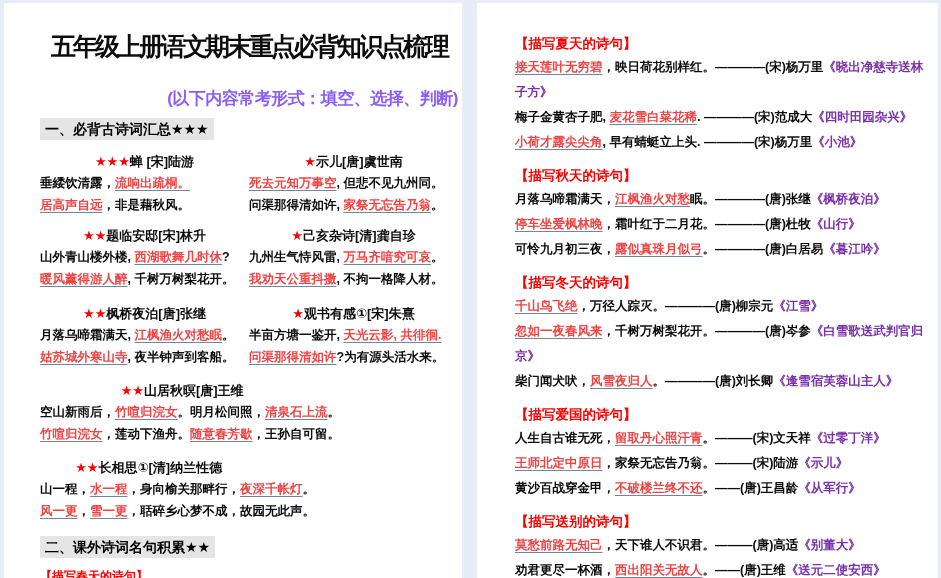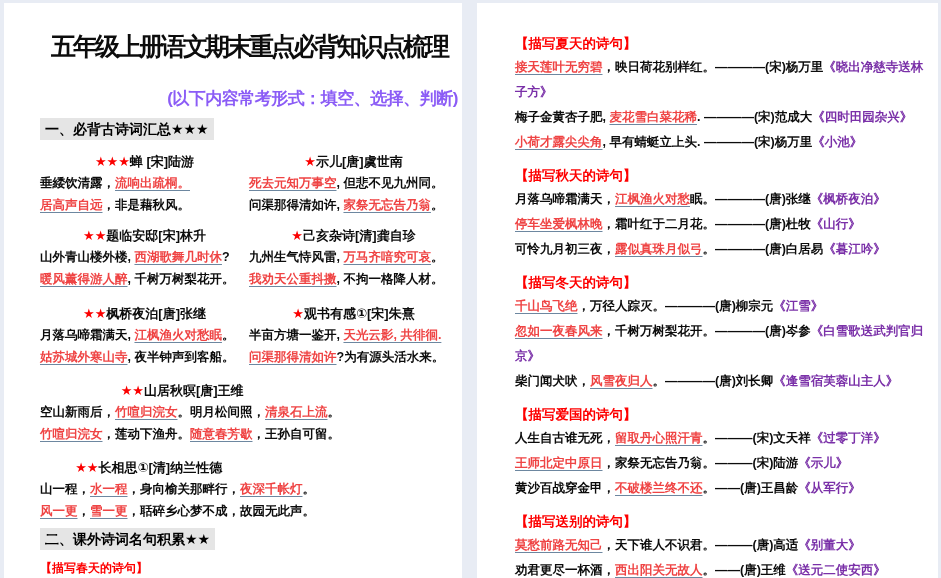--- a/index.html
+++ b/index.html
@@ -11,21 +11,21 @@
   }
   .page{position:absolute;top:3px;height:600px;background:#ffffff;}
   .page-left{left:4px;width:458px;}
   .page-right{left:477px;width:461px;}
   .pl-inner{padding:26px 4px 0 36px;}
   .pr-inner{padding:30px 14px 0 38px;}
 
   .doc-title{font-size:25px;line-height:34px;text-align:center;letter-spacing:-3px;white-space:nowrap;}
   .doc-subtitle{color:#8b5cf6;font-size:17px;line-height:28px;text-align:right;letter-spacing:-0.5px;margin-top:22px;white-space:nowrap;}
   .ghead{display:inline-block;background:#e5e5e5;color:#000;font-size:14px;line-height:16px;padding:3px 5px;margin-top:5px;white-space:nowrap;}
-  .ghead2{margin-top:6px;}
+  .ghead2{margin-top:14px;}
 
   .poem-row{display:flex;}
   .poem{width:50%;}
   .ptitle{font-size:13px;line-height:21px;text-align:center;margin-top:11px;white-space:nowrap;}
   .mt9 .ptitle{margin-top:9px;}
   .mt12 .ptitle{margin-top:13px;}
   .pline{font-size:12.5px;line-height:22px;white-space:nowrap;}
   .poem-wide{margin-top:0;}
   .poem-wide .ptitle{margin-top:12px;}
   .tw68{width:68%;}

